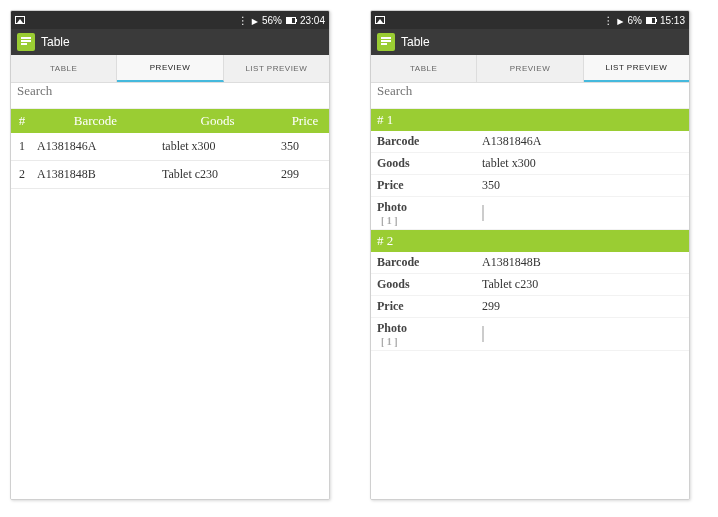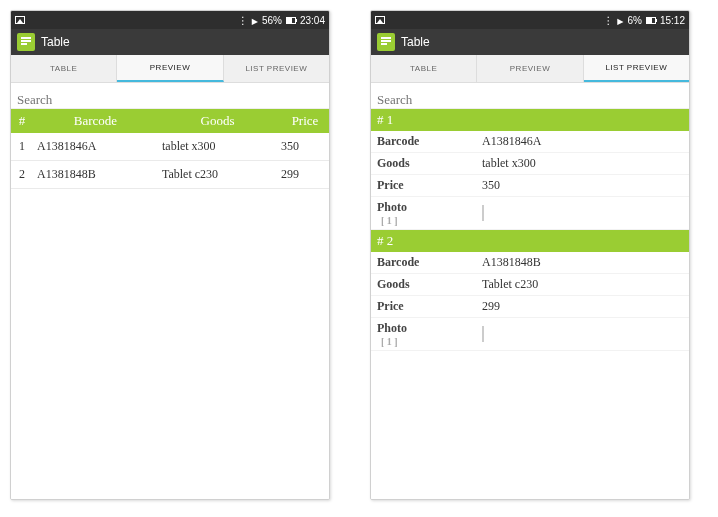--- a/index.html
+++ b/index.html
@@ -72,21 +72,21 @@
   .tab:last-child { border-right:none; }
   .tab.active {
     color: #222;
     border-bottom: 2px solid #45b9dd;
     background:#f8f8f8;
   }
   .search {
     height: 26px;
     padding: 0 6px;
     display:flex;
-    align-items:flex-end;
+    align-items:flex-start;
     background:#fff;
     border-bottom:1px solid #eee;
   }
   .search-input {
     border:none;
     outline:none;
     font-family:"Comic Sans MS", cursive;
     font-size:13px;
     color:#b0b0b0;
     width:100%;
@@ -224,21 +224,21 @@
     <div class="status-left">
       <span class="pic-icon"></span>
     </div>
     <div class="status-right">
       <span class="sb-icon">⋮</span>
       <span class="sb-icon signal"></span>
       <span>6%</span>
       <span class="batt">
           <span class="batt-fill"></span>
         </span>
-      <span>15:12</span>
+      <span>15:13</span>
     </div>
   </div>
   <div class="app-bar">
     <span class="app-icon">
       <svg width="12" height="12" viewBox="0 0 12 12">
           <rect x="1" y="1" width="10" height="2" fill="#fff"></rect>
           <rect x="1" y="4" width="10" height="2" fill="#fff"></rect>
           <rect x="1" y="7" width="6" height="2" fill="#fff"></rect>
         </svg>
     </span>

